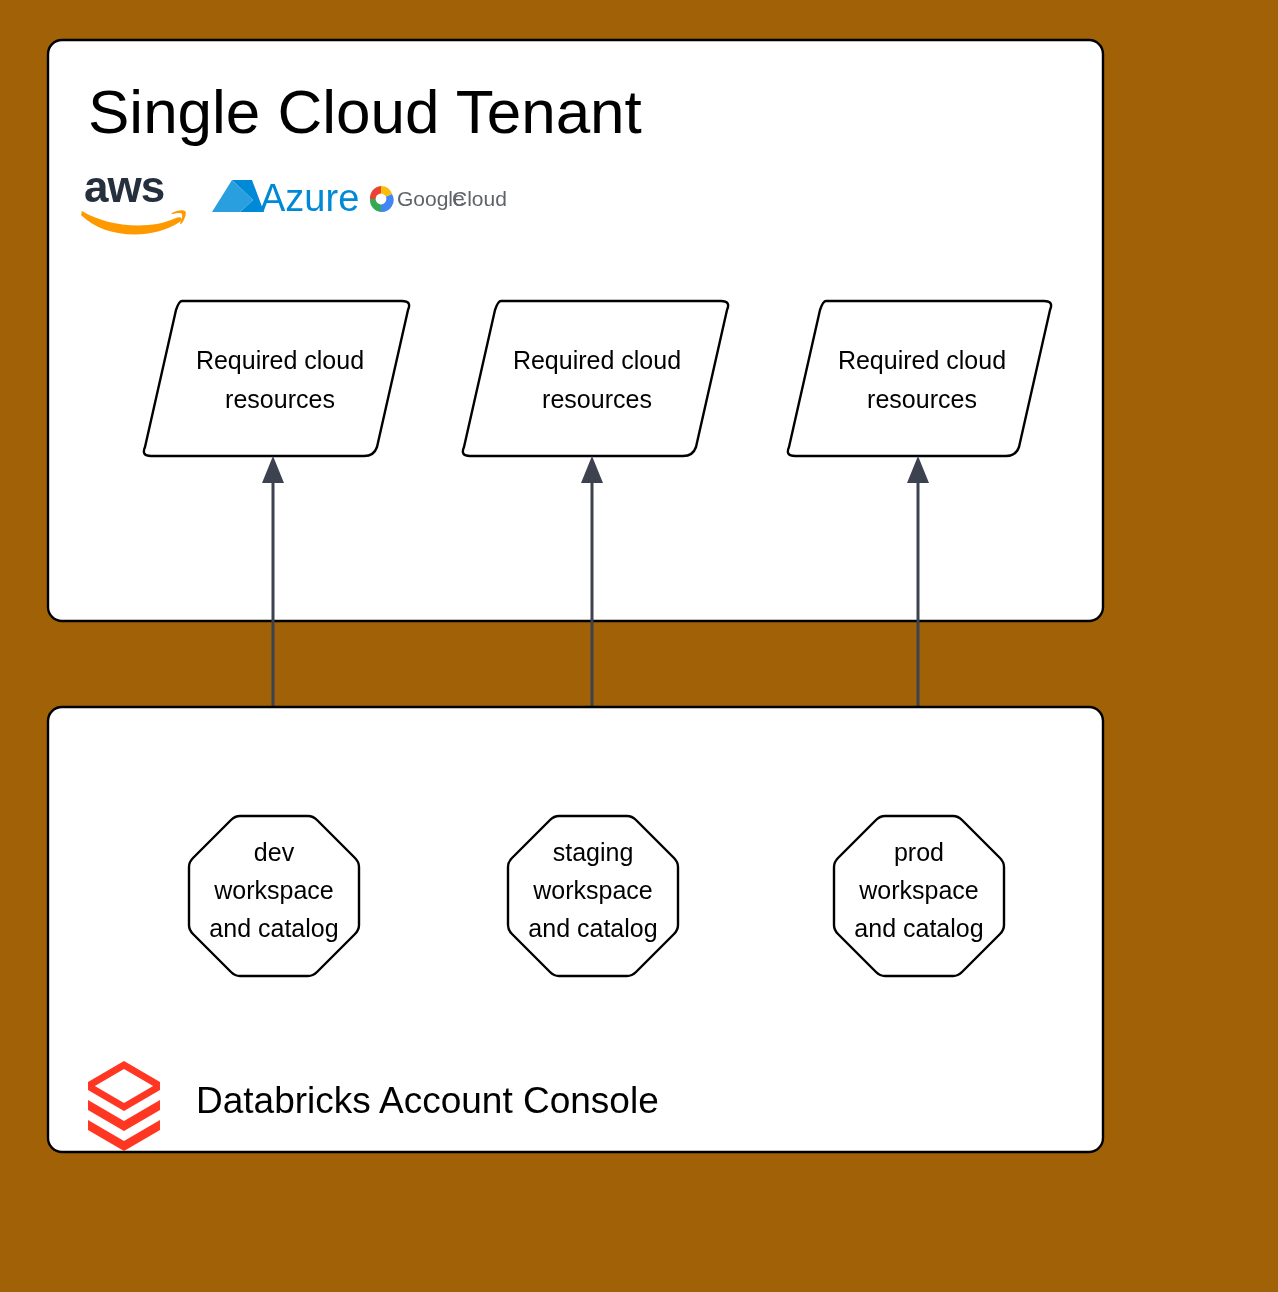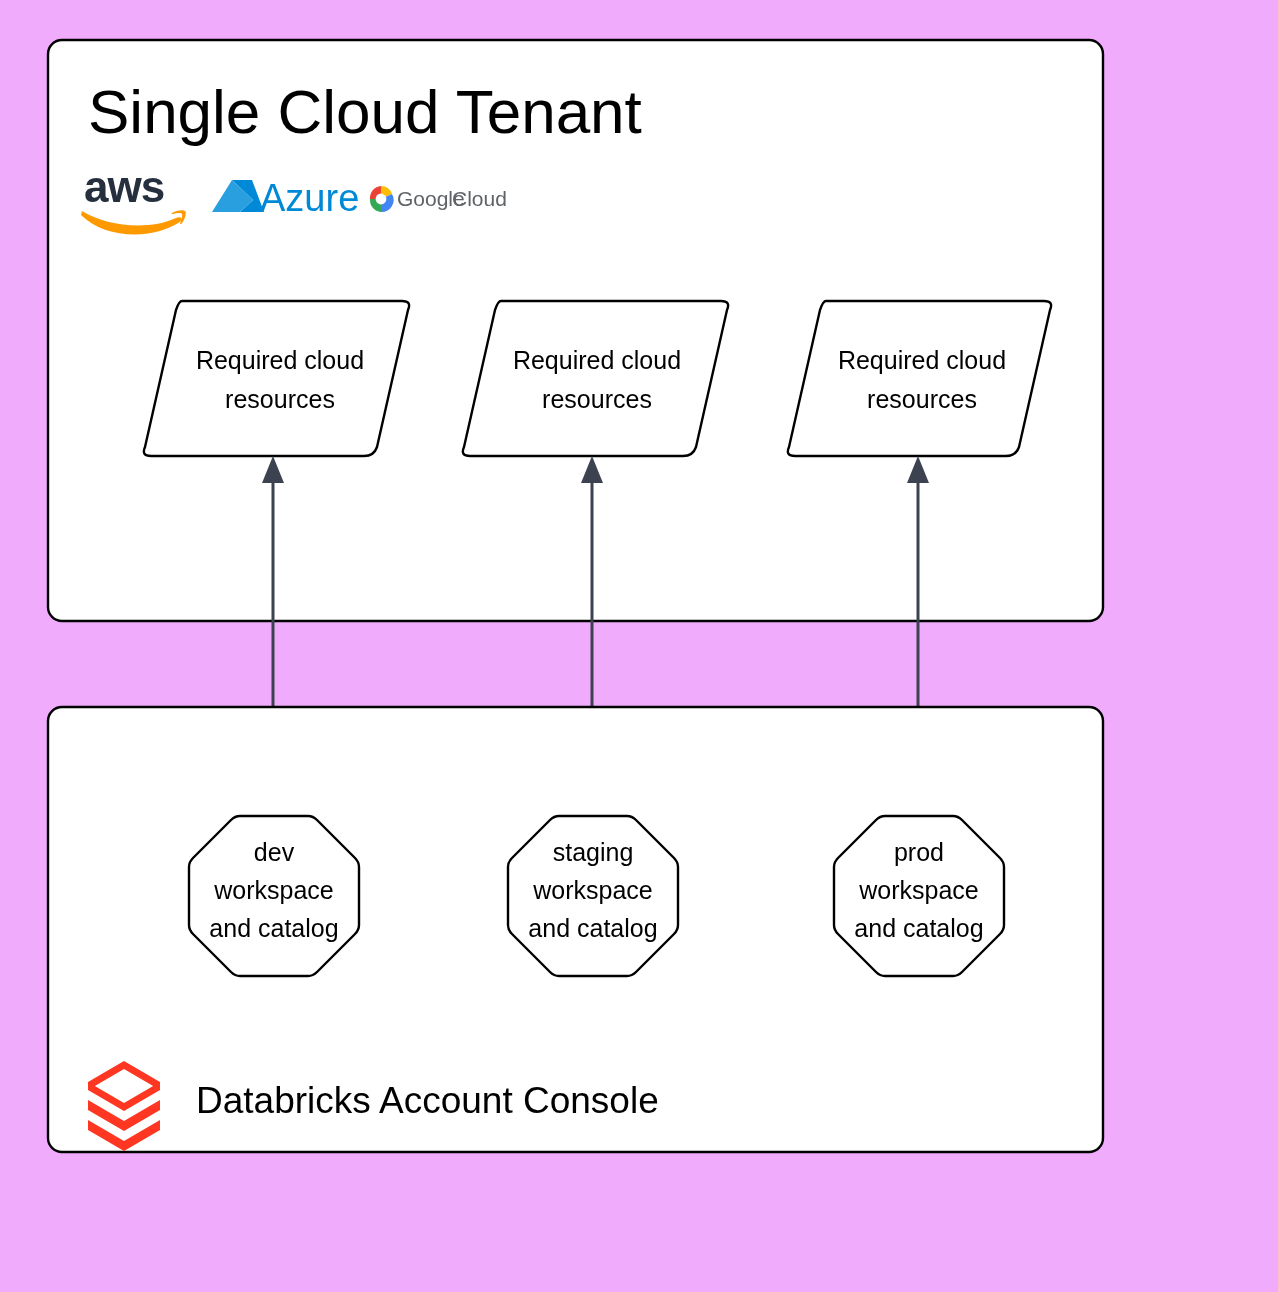--- a/index.html
+++ b/index.html
@@ -11,21 +11,21 @@
   body {
     width: 1278px;
     height: 1292px;
     font-family: "Liberation Sans", sans-serif;
     overflow: hidden;
   }
   #diagram-root {
     position: relative;
     width: 1278px;
     height: 1292px;
-    background: #f0abfc;
+    background: #a16207;
   }
   svg.diagram {
     display: block;
     width: 1278px;
     height: 1292px;
   }
   .container-box {
     fill: #ffffff;
     stroke: #000000;
     stroke-width: 2.4;

